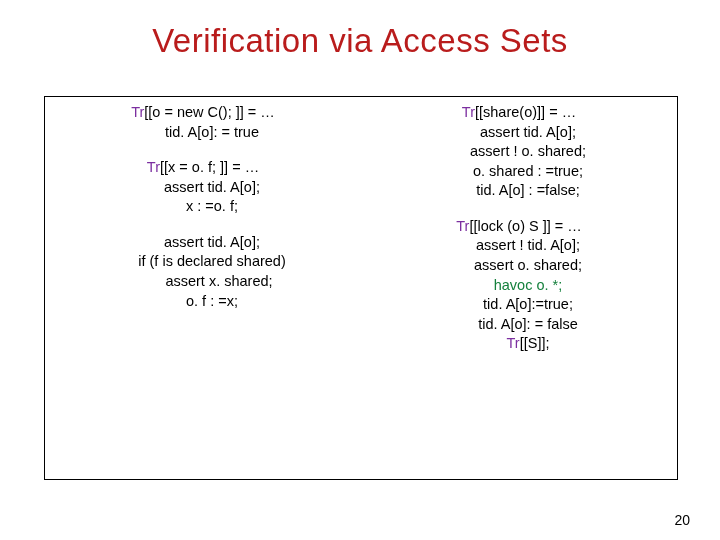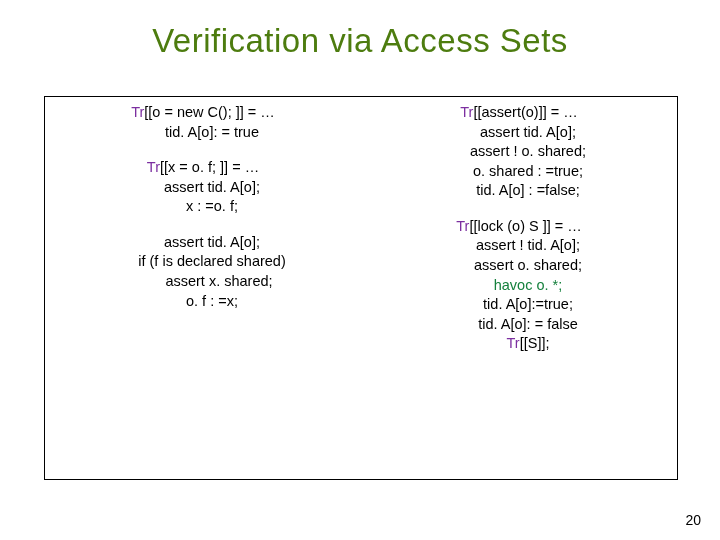--- a/index.html
+++ b/index.html
@@ -8,21 +8,21 @@
     height: 540px;
     background: #ffffff;
     font-family: Arial, Helvetica, sans-serif;
     position: relative;
     overflow: hidden;
   }
   .title {
     text-align: center;
     font-size: 33px;
     font-weight: 400;
-    color: #4d7c0f;
+    color: #b91c1c;
     padding-top: 22px;
     padding-bottom: 20px;
     letter-spacing: 0.5px;
   }
   .box {
     position: absolute;
     left: 44px;
     top: 96px;
     width: 634px;
     height: 384px;
@@ -38,21 +38,21 @@
     color: #000;
   }
   .block { margin-bottom: 16px; }
   .ind { display: block; padding-left: 18px; }
   .ind2 { display: block; padding-left: 32px; }
   .tr { color: #7c2fa0; }
   .hv { color: #15803d; }
   .black { color: #000; }
   .pagenum {
     position: absolute;
-    right: 19px;
+    right: 30px;
     bottom: 12px;
     font-size: 14px;
     color: #000;
     font-family: Arial, sans-serif;
   }
 </style>
 </head>
 <body>
 
 <h1 class="title">Verification via Access Sets</h1>
@@ -71,21 +71,21 @@
     <div class="block">
       <span class="ind">assert tid. A[o];</span>
       <span class="ind">if (f is declared shared)</span>
       <span class="ind2">assert x. shared;</span>
       <span class="ind">o. f : =x;</span>
     </div>
   </div>
 
   <div class="col">
     <div class="block">
-      <span><span class="tr">Tr</span><span class="black">[[assert(o)]] = …</span></span>
+      <span><span class="tr">Tr</span><span class="black">[[share(o)]] = …</span></span>
       <span class="ind">assert tid. A[o];</span>
       <span class="ind">assert ! o. shared;</span>
       <span class="ind">o. shared : =true;</span>
       <span class="ind">tid. A[o] : =false;</span>
     </div>
     <div class="block">
       <span><span class="tr">Tr</span><span class="black">[[lock (o) S  ]] = …</span></span>
       <span class="ind">assert ! tid. A[o];</span>
       <span class="ind">assert o. shared;</span>
       <span class="ind hv">havoc o. *;</span>

